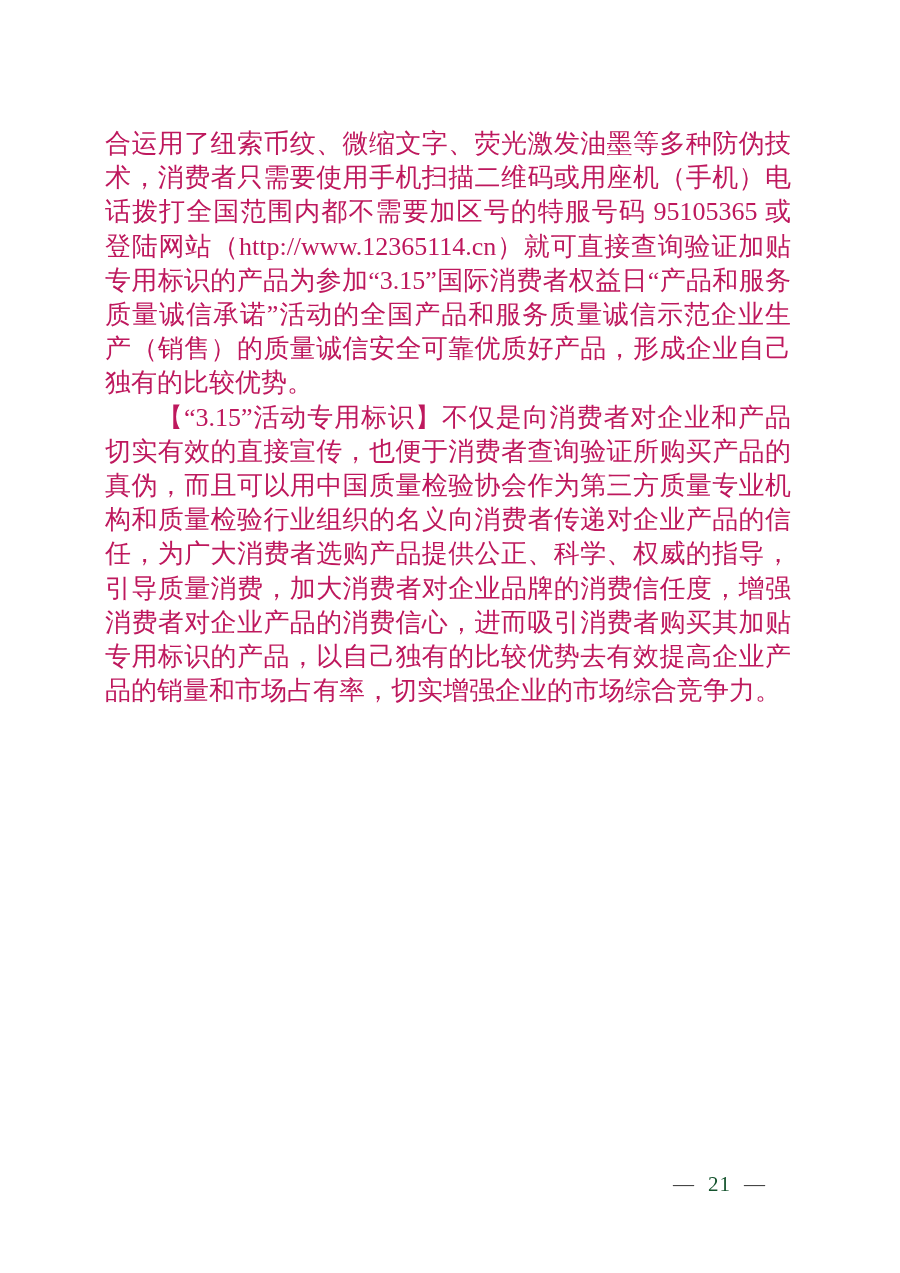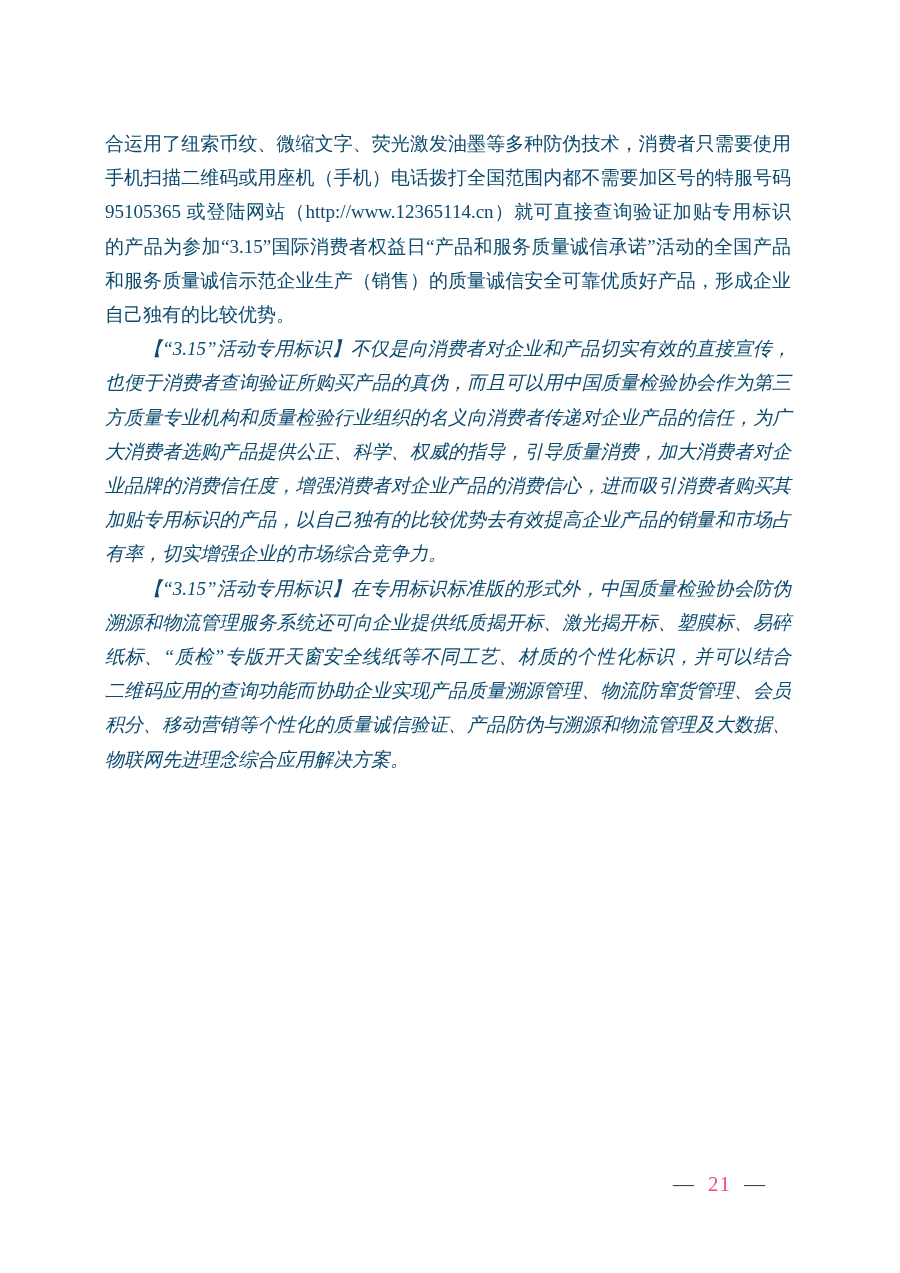--- a/index.html
+++ b/index.html
@@ -18,58 +18,56 @@
   }
   .text-block {
     position: absolute;
     left: 105px;
     top: 127px;
     width: 686px;
   }
   .para {
     margin: 0;
     padding: 0;
-    font-size: 19px;
+    font-size: 26px;
     line-height: 34.2px;
     text-align: justify;
     text-justify: inter-ideograph;
     word-break: break-all;
-    color: #0c4a6e;
+    color: #be185d;
   }
   .para.indent {
     text-indent: 2em;
-    font-style: italic;
   }
   .page-footer {
     position: absolute;
     top: 1170px;
     right: 134px;
     display: flex;
     align-items: center;
     gap: 13px;
     font-size: 21px;
     line-height: 28px;
     color: #2a2a2a;
     letter-spacing: 1px;
   }
   .page-footer .dash {
     color: #3a3a3a;
   }
   .page-footer .num {
-    color: #ec4899;
+    color: #14532d;
   }
 </style>
 </head>
 <body>
 
 <div class="page">
   <main class="text-block">
     <p class="para">合运用了纽索币纹、微缩文字、荧光激发油墨等多种防伪技术，消费者只需要使用手机扫描二维码或用座机（手机）电话拨打全国范围内都不需要加区号的特服号码 95105365 或登陆网站（http://www.12365114.cn）就可直接查询验证加贴专用标识的产品为参加“3.15”国际消费者权益日“产品和服务质量诚信承诺”活动的全国产品和服务质量诚信示范企业生产（销售）的质量诚信安全可靠优质好产品，形成企业自己独有的比较优势。</p>
     <p class="para indent">【“3.15”活动专用标识】不仅是向消费者对企业和产品切实有效的直接宣传，也便于消费者查询验证所购买产品的真伪，而且可以用中国质量检验协会作为第三方质量专业机构和质量检验行业组织的名义向消费者传递对企业产品的信任，为广大消费者选购产品提供公正、科学、权威的指导，引导质量消费，加大消费者对企业品牌的消费信任度，增强消费者对企业产品的消费信心，进而吸引消费者购买其加贴专用标识的产品，以自己独有的比较优势去有效提高企业产品的销量和市场占有率，切实增强企业的市场综合竞争力。</p>
-    <p class="para indent">【“3.15”活动专用标识】在专用标识标准版的形式外，中国质量检验协会防伪溯源和物流管理服务系统还可向企业提供纸质揭开标、激光揭开标、塑膜标、易碎纸标、“质检”专版开天窗安全线纸等不同工艺、材质的个性化标识，并可以结合二维码应用的查询功能而协助企业实现产品质量溯源管理、物流防窜货管理、会员积分、移动营销等个性化的质量诚信验证、产品防伪与溯源和物流管理及大数据、物联网先进理念综合应用解决方案。</p>
   </main>
 
   <footer class="page-footer">
     <span class="dash">—</span>
     <span class="num">21</span>
     <span class="dash">—</span>
   </footer>
 </div>
 
 </body></html>

